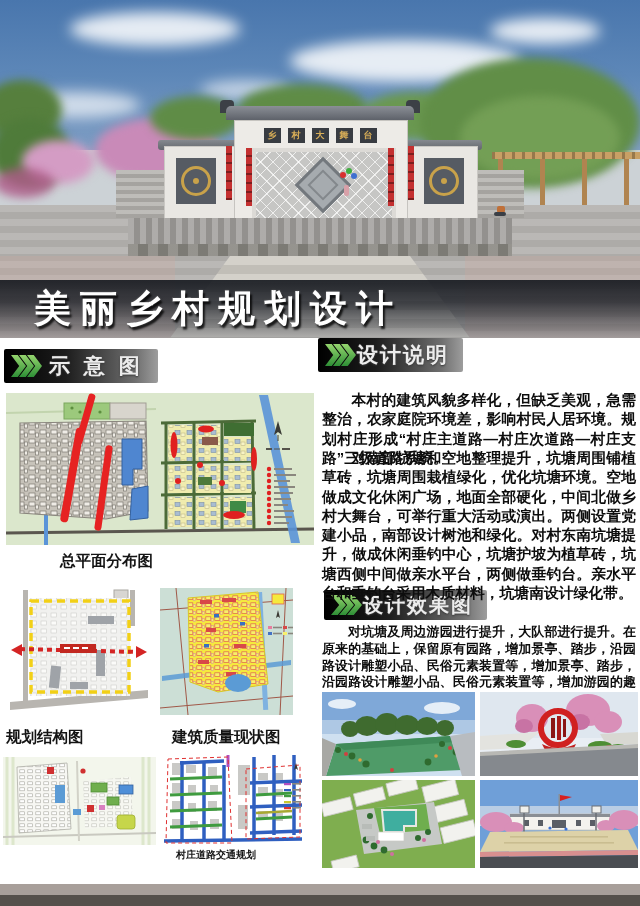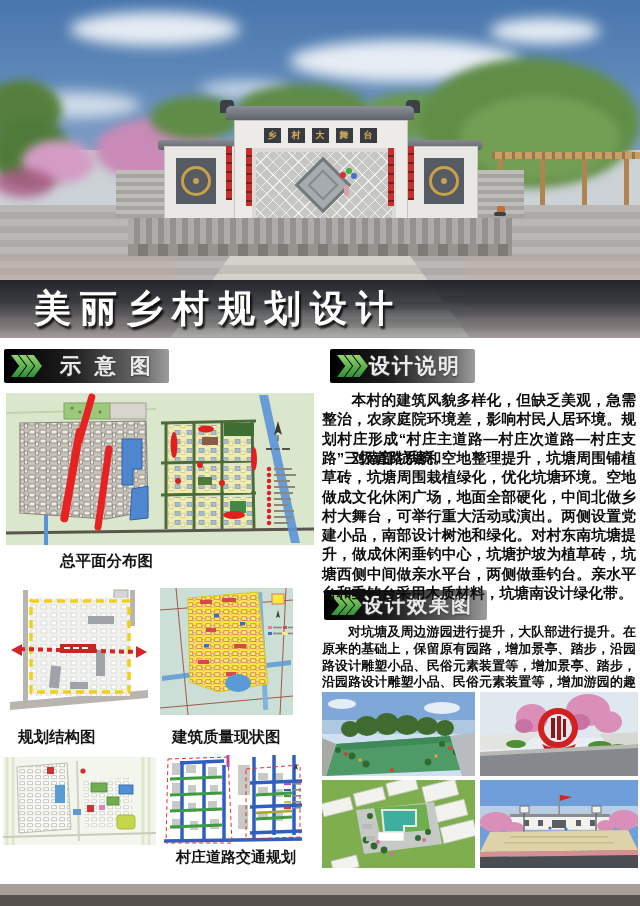--- a/index.html
+++ b/index.html
@@ -60,21 +60,21 @@
     background:linear-gradient(180deg,rgba(24,27,33,.93) 0%,rgba(30,33,40,.80) 40%,rgba(110,113,120,.35) 100%);}
   .title-text{margin-left:34px;font-size:37px;font-weight:900;color:#ffffff;letter-spacing:9px;
     text-shadow:2px 3px 2px rgba(0,0,0,.8),0 0 2px #666;font-family:"DejaVu Sans","Liberation Sans",sans-serif;text-align:center;}
 
   
   .sec-hdr{position:absolute;height:34px;display:flex;align-items:center;padding:0 14px 0 7px;
     background:linear-gradient(90deg,#000 0%,#1d1d1d 40%,#6e6e6e 85%,#9d9d9d 100%);border-radius:2px;}
   .chev{width:15px;height:22px;margin-right:-7px;
     background:linear-gradient(180deg,#95d56e,#2e8f36);
     clip-path:polygon(0 0,45% 0,100% 50%,45% 100%,0 100%,55% 50%);}
-  .hdr-label{margin-left:25px;color:#ececec;font-size:21px;font-weight:bold;text-shadow:0 1px 2px #333,0 0 1px #999;}
+  .hdr-label{margin-left:14px;color:#ececec;font-size:21px;font-weight:bold;text-shadow:0 1px 2px #333,0 0 1px #999;}
 
   
   .caption{position:absolute;font-size:15.5px;font-weight:bold;color:#141414;}
   .desc{position:absolute;left:322px;width:314px;margin:0;color:#0d0d0d;font-weight:600;
     font-size:14.8px;line-height:19.3px;text-align:justify;text-indent:2em;}
   .fx-text{position:absolute;left:322px;top:624px;width:314px;margin:0;color:#0d0d0d;font-weight:600;
     font-size:13px;line-height:16.8px;text-align:justify;text-indent:2em;}
 
   .mapbox{position:absolute;}
   .render{position:absolute;overflow:hidden;}
@@ -168,21 +168,21 @@
       <span class="title-text">美丽乡村规划设计</span>
     </div>
   </div>
 
   <div class="sec-hdr" style="left:4px;top:349px;min-width:120px;">
     <span class="chev"></span>
     <span class="chev"></span>
     <span class="chev"></span>
     <span class="hdr-label" style="letter-spacing:4px;">示 意 图</span>
   </div>
-  <div class="sec-hdr" style="left:318px;top:349px;margin-left:12px;">
+  <div class="sec-hdr" style="left:318px;top:338px;">
     <span class="chev"></span>
     <span class="chev"></span>
     <span class="chev"></span>
     <span class="hdr-label" style="margin-left:8px;letter-spacing:2px;">设计说明</span>
   </div>
   <div class="sec-hdr" style="left:324px;top:590px;height:30px;">
     <span class="chev" style="height:20px;"></span>
     <span class="chev" style="height:20px;"></span>
     <span class="chev" style="height:20px;"></span>
     <span class="hdr-label" style="margin-left:8px;font-size:20px;letter-spacing:2px;">设计效果图</span>
@@ -316,21 +316,21 @@
       <polygon points="1,62 12,56 12,68" fill="#d42424"></polygon>
       <polygon points="137,64 126,58 126,70" fill="#d42424"></polygon>
       <rect x="50" y="56" width="36" height="9" fill="#c22820"></rect>
       <g fill="#ffffff">
           <rect x="54" y="59" width="6" height="2"></rect>
           <rect x="63" y="59" width="6" height="2"></rect>
           <rect x="72" y="59" width="6" height="2"></rect>
         </g>
     </svg>
   </div>
-  <div class="caption" style="left:18px;top:727px;width:124px;">规划结构图</div>
+  <div class="caption" style="left:6px;top:727px;width:124px;">规划结构图</div>
 
   <div class="mapbox" style="left:160px;top:588px;width:133px;height:127px;">
     <svg width="133" height="127" viewBox="0 0 133 127">
       <defs>
         <pattern id="qblocks" width="9" height="7" patternUnits="userSpaceOnUse">
           <rect width="9" height="7" fill="#f5ea3e"></rect>
           <rect x="0.8" y="0.8" width="5" height="3.6" fill="#f8f06a" stroke="#e06050" stroke-width="0.7"></rect>
           <rect x="6.2" y="2.6" width="2.2" height="3" fill="#f8f06a" stroke="#d87e9e" stroke-width="0.5"></rect>
         </pattern>
       </defs>
@@ -464,21 +464,21 @@
           <rect x="130" y="34" width="9" height="1.6" fill="#8a877e"></rect>
         <rect x="122" y="40" width="7" height="2.2" fill="#3f9b3f"></rect>
           <rect x="130" y="40" width="9" height="1.6" fill="#8a877e"></rect>
         <rect x="122" y="46" width="7" height="2.2" fill="#c8c832"></rect>
           <rect x="130" y="46" width="9" height="1.6" fill="#8a877e"></rect>
         <rect x="122" y="52" width="7" height="2.2" fill="#e03030"></rect>
           <rect x="130" y="52" width="9" height="1.6" fill="#8a877e"></rect>
       </g>
     </svg>
   </div>
-  <div class="caption" style="left:176px;top:848px;width:124px;font-size:15px;">村庄道路交通规划</div>
+  <div class="caption" style="left:176px;top:848px;width:124px;font-size:10px;">村庄道路交通规划</div>
 
   <p class="desc" style="top:449px;">对南部坑塘和空地整理提升，坑塘周围铺植草砖，坑塘周围栽植绿化，优化坑塘环境。空地做成文化休闲广场，地面全部硬化，中间北做乡村大舞台，可举行重大活动或演出。两侧设置党建小品，南部设计树池和绿化。对村东南坑塘提升，做成休闲垂钓中心，坑塘护坡为植草砖，坑塘西侧中间做亲水平台，两侧做垂钓台。亲水平台和垂钓台采用木质材料，坑塘南设计绿化带。</p>
   <p class="desc" style="top:391px;">本村的建筑风貌多样化，但缺乏美观，急需整治，农家庭院环境差，影响村民人居环境。规划村庄形成“村庄主道路—村庄次道路—村庄支路”三级道路系统。</p>
   <p class="fx-text">对坑塘及周边游园进行提升，大队部进行提升。在原来的基础上，保留原有园路，增加景亭、踏步，沿园路设计雕塑小品、民俗元素装置等，增加景亭、踏步，沿园路设计雕塑小品、民俗元素装置等，增加游园的趣味性。</p>
 
   <div class="render" style="left:322px;top:692px;width:153px;height:84px;">
     <svg width="153" height="84" viewBox="0 0 153 84">
       <rect width="153" height="84" fill="#cfe0f0"></rect>
       <rect width="153" height="40" fill="#7fa8d8"></rect>
       <rect y="28" width="153" height="14" fill="#aec8e4"></rect>

